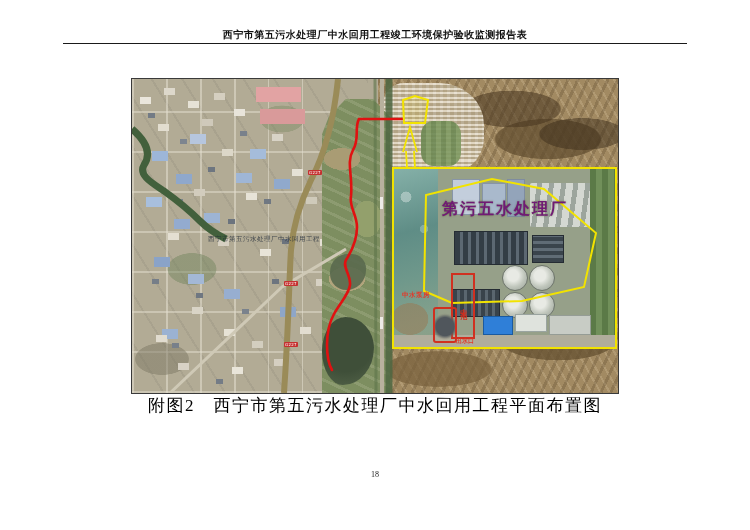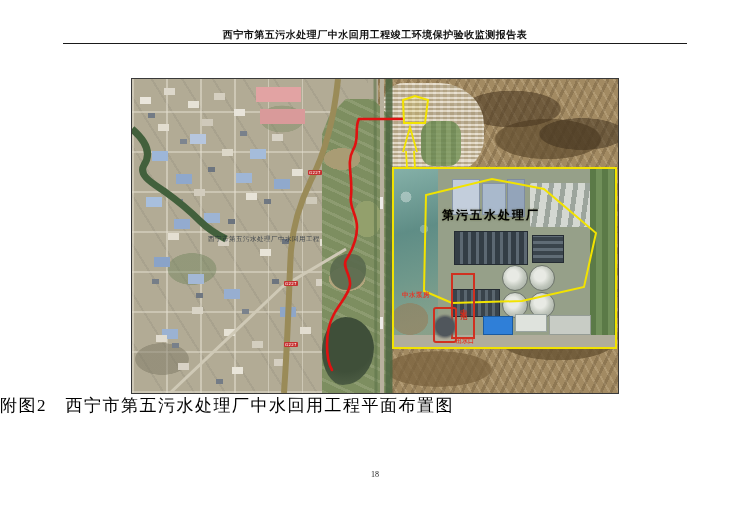--- a/index.html
+++ b/index.html
@@ -9,21 +9,21 @@
   }
   .abs{position:absolute;}
 
   
   .header-title{
     top:28px;left:0;width:750px;text-align:center;
     font-size:10px;font-weight:600;color:#111;letter-spacing:0.5px;
   }
   .header-rule{top:43px;left:63px;width:624px;height:0;border-top:1.6px solid #1a1a1a;}
   .figure-caption{
-    top:394px;left:0;width:750px;
+    top:394px;left:0;width:750px;text-align:center;
     font-size:17px;color:#000;letter-spacing:1.5px;font-weight:500;
   }
   .page-number{top:470px;left:0;width:750px;text-align:center;font-size:8px;color:#222;}
 
   
   .map{
     top:78px;left:131px;width:486px;height:314px;
     border:1px solid #3a3a3a;overflow:hidden;background:#b2ab95;
   }
 
@@ -140,21 +140,21 @@
     background:radial-gradient(circle at 42% 40%, #e8eae4 0 28%, #c2c8be 55%, #949c92 100%);}
   .cl1{left:108px;top:96px;} .cl2{left:135px;top:96px;} .cl3{left:108px;top:123px;} .cl4{left:135px;top:123px;}
   .in-green{left:196px;top:0;width:25px;height:178px;
     background:repeating-linear-gradient(90deg,#5b7a47 0 6px,#71905a 6px 12px);}
   .in-road{left:0;top:166px;width:221px;height:12px;background:#b0ad9c;}
   .in-blue-bldg{left:89px;top:147px;width:28px;height:17px;background:#2f7fd8;border:1px solid #1a5aa0;}
   .in-white-bldg{left:121px;top:145px;width:30px;height:16px;background:#dfe3dd;border:1px solid #9aa4a0;}
   .in-grey-bldg{left:155px;top:146px;width:40px;height:18px;background:#c8ccc5;border:1px solid #959c95;}
   .inset-svg{left:0;top:0;width:221px;height:178px;}
   .in-title{
-    left:48px;top:38px;font-size:12px;font-weight:700;color:#000000;letter-spacing:2px;
+    left:48px;top:30px;font-size:16px;font-weight:700;color:#701a75;letter-spacing:2px;
     text-shadow:0 0 2px rgba(60,60,0,.55);white-space:nowrap;
   }
   .red-rect{left:57px;top:104px;width:20px;height:62px;border:2px solid #d03020;display:flex;}
   .red-rect-label{
     margin:auto;color:#d03020;font-size:7px;line-height:1.2;font-weight:700;
     writing-mode:vertical-rl;text-orientation:upright;letter-spacing:2px;
   }
   .red-cyl{left:39px;top:138px;width:20px;height:32px;border:2px solid #d03020;border-radius:3px;
     background:radial-gradient(circle at 50% 55%, #50565c 0 45%, rgba(120,120,110,.3) 60%, transparent 66%);}
   .red-label-a{left:8px;top:122px;font-size:6.5px;color:#e23a2a;letter-spacing:0.5px;font-weight:700;white-space:nowrap;}

